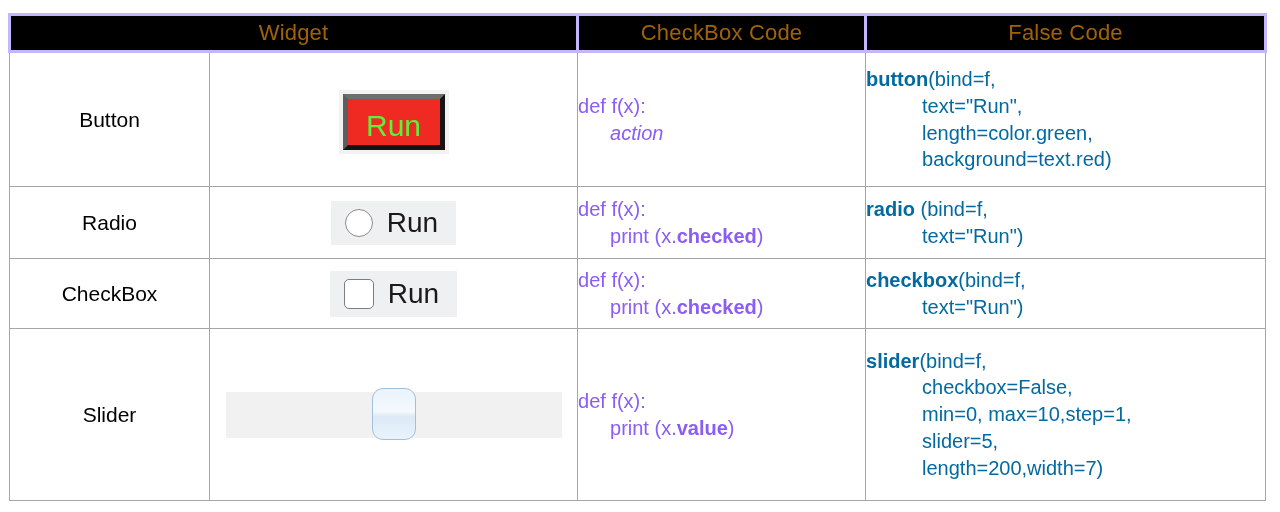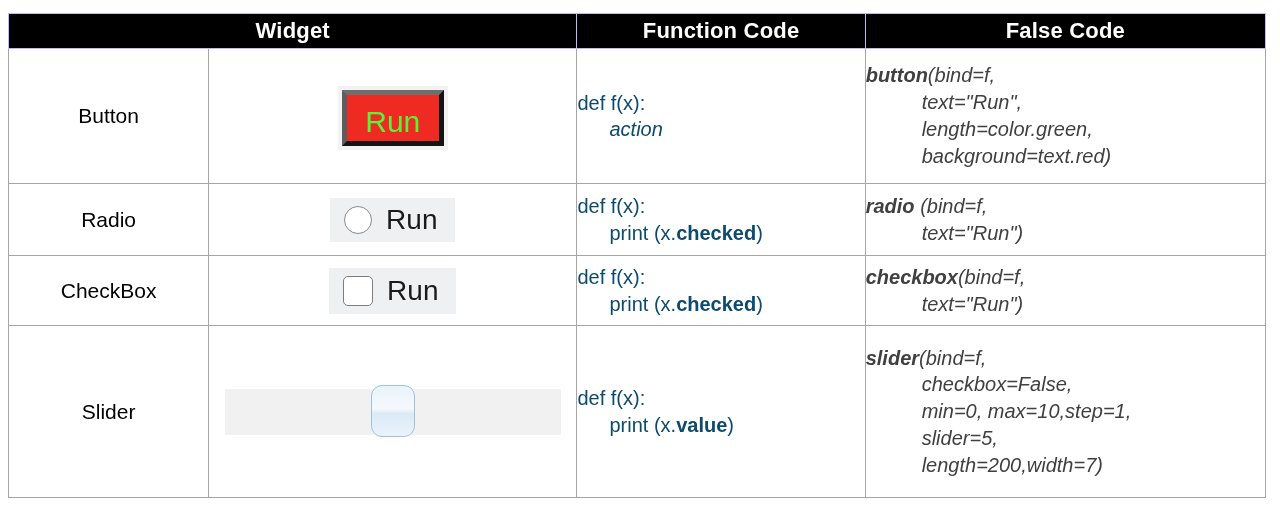--- a/index.html
+++ b/index.html
@@ -21,24 +21,24 @@
   }
   table.widget-table td, table.widget-table th {
     border: 1px solid #a6a6a6;
     padding: 0;
     vertical-align: middle;
   }
 
   
   tr.header-row th {
     background: #000000;
-    color: #ffffff;
-    border: 1px solid #c4b5fd;
+    color: #a16207;
+    border: 3px solid #c4b5fd;
     font-size: 22px;
-    font-weight: bold;
+    font-weight: normal;
     text-align: center;
     height: 34px;
     line-height: 34px;
     letter-spacing: .2px;
   }
   th.sep { border-left: 1px solid #ffffff; }
 
   
   .col-name   { width: 200px; }
   .col-demo   { width: 368px; }
@@ -47,30 +47,29 @@
 
   
   td.name-cell {
     text-align: center;
     font-size: 21px;
     color: #000;
   }
   td.demo-cell { text-align: center; }
   td.func-cell {
     font-size: 20px;
-    color: #0c4a6e;
+    color: #8b5cf6;
     padding-left: 22px;
     line-height: 1.32;
   }
   td.code-cell {
     font-size: 20px;
-    color: #404040;
+    color: #0369a1;
     padding-left: 10px;
     line-height: 1.34;
-    font-style: italic;
   }
   .code-line { white-space: pre; }
   .ind1 { padding-left: 56px; }
   .ind-f { padding-left: 32px; }
   .b { font-weight: bold; }
   .i { font-style: italic; }
 
   
   .row-button   td { height: 135px; }
   .row-radio    td { height: 72px; }
@@ -170,21 +169,21 @@
     <colgroup>
       <col class="col-name">
         <col class="col-demo">
         <col class="col-func">
         <col class="col-code">
     </colgroup>
 
     <thead>
       <tr class="header-row">
         <th colspan="2">Widget</th>
-        <th class="sep">Function Code</th>
+        <th class="sep">CheckBox Code</th>
         <th class="sep">False Code</th>
       </tr>
     </thead>
 
     <tbody>
 
       <tr class="row-button">
         <td class="name-cell">Button</td>
         <td class="demo-cell">
           <span class="run-button">Run</span>

